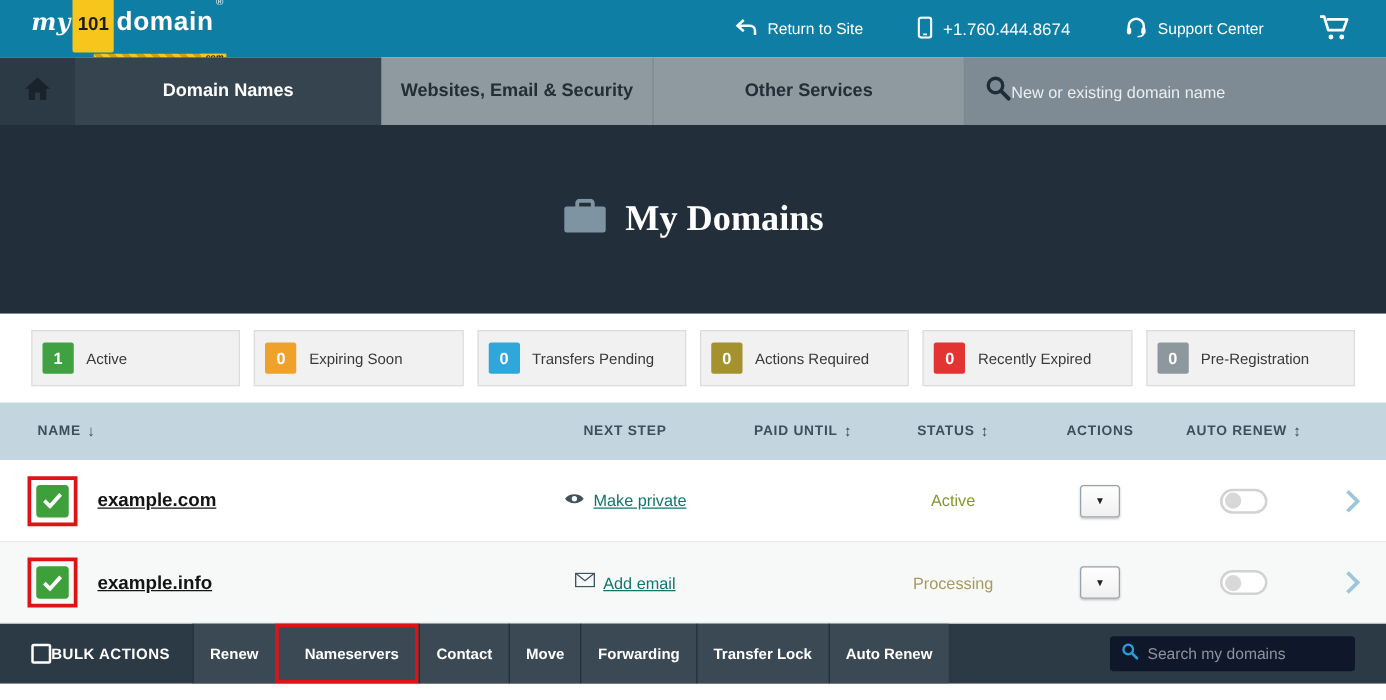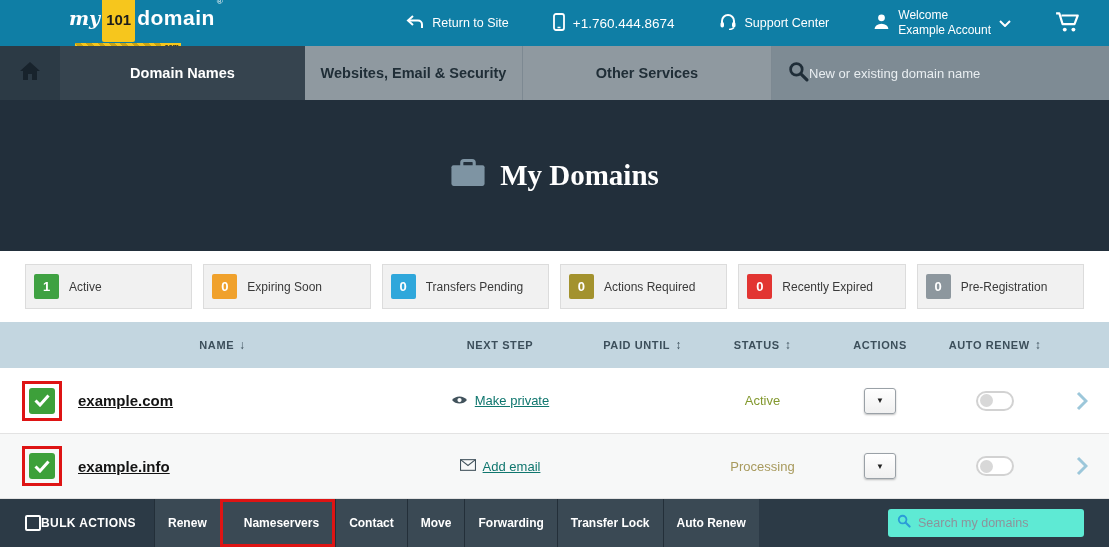--- a/index.html
+++ b/index.html
@@ -7,21 +7,21 @@
   body {
     font-family: "Liberation Sans", "DejaVu Sans", sans-serif;
     background:#fff; overflow:hidden;
   }
   .page { width:1109px; height:560px; display:flex; flex-direction:column; }
 
   
   .topbar { height:46px; background:#0f7ea5; display:flex; align-items:center; color:#fff; flex:0 0 auto; }
   .logo { margin-left:25px; display:flex; flex-direction:column; cursor:pointer; }
   .logo-row { display:flex; align-items:baseline; }
-  .logo-my { font-family:"DejaVu Serif", serif; font-style:italic; font-weight:bold; font-size:19px;margin-left:44px; }
+  .logo-my { font-family:"DejaVu Serif", serif; font-style:italic; font-weight:bold; font-size:19px; }
   .logo-num { background:#f6c61d; color:#1c1c1c; font-weight:bold; font-size:15px; padding:14px 4px; border-radius:2px; margin:0 2px; }
   .logo-name { font-weight:bold; font-size:21px; letter-spacing:.5px; }
   .logo-reg { font-size:8px; margin-left:2px; align-self:flex-start; }
   .logo-bar { height:6px; margin-left:50px; width:106px; margin-top:1px;
     background:repeating-linear-gradient(45deg,#f6c61d 0 4px,#c9a313 4px 8px);
     display:flex; justify-content:flex-end; align-items:center; }
   .logo-tld { font-size:7px; font-weight:bold; color:#222; background:#f6c61d; padding:0 2px; line-height:7px; }
 
   .topbar-right { margin-left:auto; display:flex; align-items:center; gap:44px; margin-right:28px; font-size:12.5px; }
   .topbar-item { display:flex; align-items:center; gap:8px; cursor:pointer; white-space:nowrap; }
@@ -45,21 +45,21 @@
   
   .cards { height:71px; background:#fff; display:flex; align-items:center; padding:0 25px; gap:11px; flex:0 0 auto; }
   .card { flex:1; height:45px; background:#f1f1f1; border:1px solid #dcdcdc; display:flex; align-items:center; gap:10px; padding-left:8px; cursor:pointer; }
   .card-badge { width:25px; height:25px; border-radius:2px; color:#fff; font-weight:bold; font-size:13px; display:flex; align-items:center; justify-content:center; flex:0 0 auto; }
   .card-label { font-size:12px; color:#3a3a3a; }
 
   
   .thead, .trow { display:grid; grid-template-columns:415px 170px 115px 125px 110px 120px 54px; align-items:center; }
   .thead { height:46px; background:#c3d6e0; color:#3c4f5b; font-size:11px; font-weight:bold; letter-spacing:.6px; flex:0 0 auto; }
   .th { display:flex; justify-content:center; align-items:center; gap:5px; cursor:pointer; }
-  .th-name { justify-content:center; padding-left:30px; }
+  .th-name { justify-content:flex-start; padding-left:30px; }
   .sort-icon { font-size:12px; }
 
   .trow { height:66px; background:#fff; border-bottom:1px solid #e3e3e3; flex:0 0 auto; }
   .trow.alt { background:#f7f8f8; height:65px; }
   .cell-name { display:flex; align-items:center; gap:16px; padding-left:22px; }
   .annotation-box { border:3px solid #de1414; padding:4px; display:flex; }
   .checkbox-checked { width:26px; height:26px; background:#3da03a; border-radius:3px; display:flex; align-items:center; justify-content:center; cursor:pointer; }
   .domain { font-size:15px; font-weight:bold; color:#141414; text-decoration:underline; cursor:pointer; }
   .cell-next { display:flex; align-items:center; justify-content:center; gap:7px; }
   .next-link { color:#0f766e; font-size:13px; text-decoration:underline; cursor:pointer; }
@@ -74,21 +74,21 @@
 
   
   .bulkbar { height:48px; background:#2c3a46; display:flex; align-items:center; flex:0 0 auto; }
   .bulk-left { display:flex; align-items:center; padding:0 18px 0 25px; }
   .bulk-checkbox { width:16px; height:16px; border:2px solid #fff; border-radius:2px; cursor:pointer; }
   .bulk-label { color:#fff; font-size:12px; font-weight:bold; letter-spacing:.4px; }
   .bulk-actions { display:flex; height:100%; align-items:stretch; }
   .bulk-btn { background:#3a4954; color:#fff; font-size:12px; font-weight:bold; border:none; border-left:1px solid #232f39;
     padding:0 13px; cursor:pointer; font-family:inherit; }
   .bulk-btn.annotated { border:3px solid #de1414;padding-left:21px; }
-  .bulk-search { margin-left:auto; margin-right:25px; width:196px; height:28px; background:#5eead4; border-radius:3px;
+  .bulk-search { margin-left:auto; margin-right:25px; width:196px; height:28px; background:#0f172a; border-radius:3px;
     display:flex; align-items:center; padding:0 9px; gap:7px; }
   .bulk-search input { background:transparent; border:none; outline:none; font-size:12.5px; color:#6f7680; width:100%; }
   .bulk-search input::placeholder { color:#8d939b; opacity:1; }
 
   .bottom-strip { height:13px; background:#fff; flex:0 0 auto; }
 </style>
 </head>
 <body>
 
 <div class="page">
@@ -132,37 +132,20 @@
           <svg width="18" height="17" viewBox="0 0 18 17">
               <path d="M3 10 V8 a6 6 0 0 1 12 0 v2" fill="none" stroke="#fff" stroke-width="2"></path>
               <rect x="1.5" y="9" width="3.5" height="5.5" rx="1.7" fill="#fff"></rect>
               <rect x="13" y="9" width="3.5" height="5.5" rx="1.7" fill="#fff"></rect>
               <path d="M15 14.5 q-2 2 -5 2" fill="none" stroke="#fff" stroke-width="1.5"></path>
             </svg>
         </span>
         <span>Support Center</span>
       </div>
 
-      <div class="topbar-item">
-        <span>
-          <svg width="17" height="17" viewBox="0 0 16 16">
-              <circle cx="8" cy="4.5" r="3.2" fill="#fff"></circle>
-              <path d="M1.5 15 a6.5 5 0 0 1 13 0 Z" fill="#fff"></path>
-            </svg>
-        </span>
-        <span class="welcome-text">
-          <span>Welcome</span><br>
-          <span>Example Account</span>
-        </span>
-        <span>
-          <svg width="12" height="7" viewBox="0 0 12 7">
-              <polyline points="1,1 6,6 11,1" fill="none" stroke="#fff" stroke-width="2"></polyline>
-            </svg>
-        </span>
-      </div>
 
       <div class="topbar-item">
         <span>
           <svg width="26" height="22" viewBox="0 0 24 20">
               <path d="M1 2 h3 l3 10 h11 l3 -8 H6" fill="none" stroke="#fff" stroke-width="2" stroke-linejoin="round"></path>
               <circle cx="9" cy="17" r="1.8" fill="#fff"></circle>
               <circle cx="17" cy="17" r="1.8" fill="#fff"></circle>
             </svg>
         </span>
       </div>

